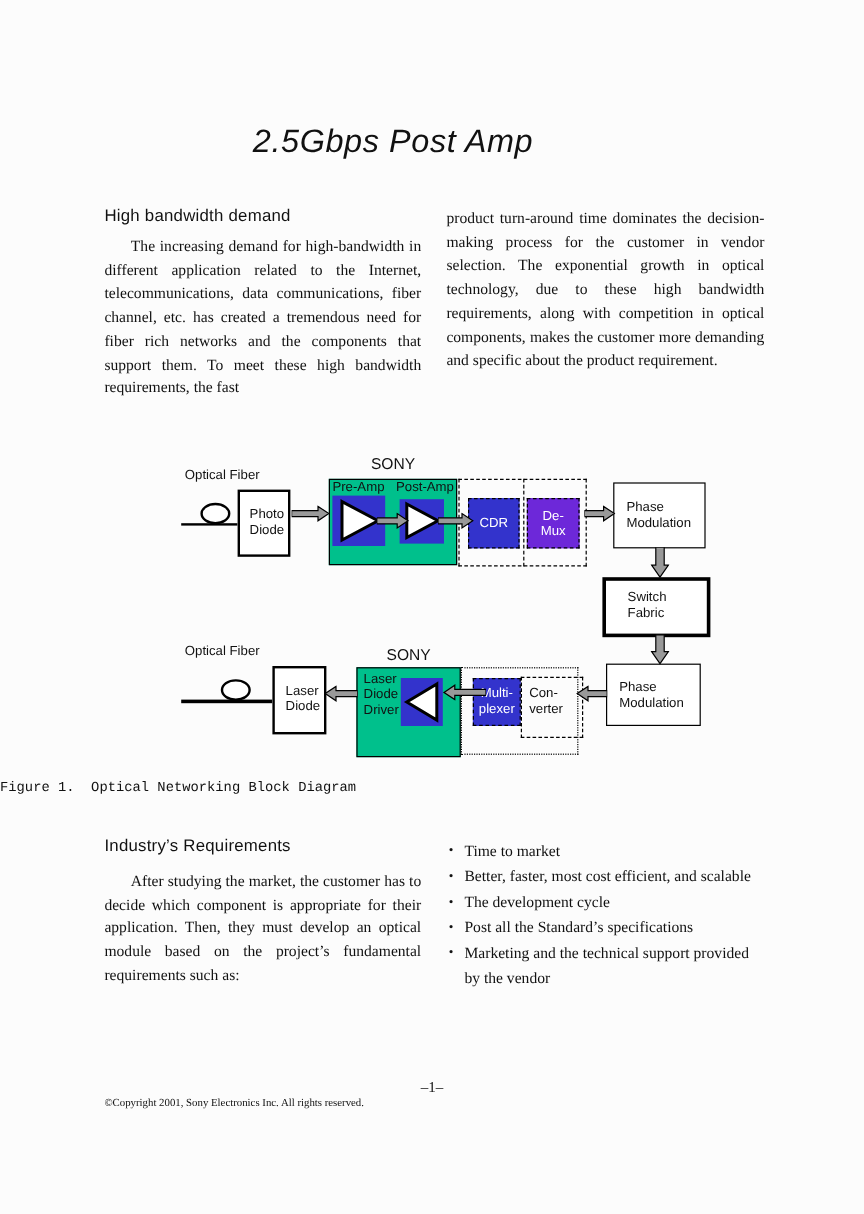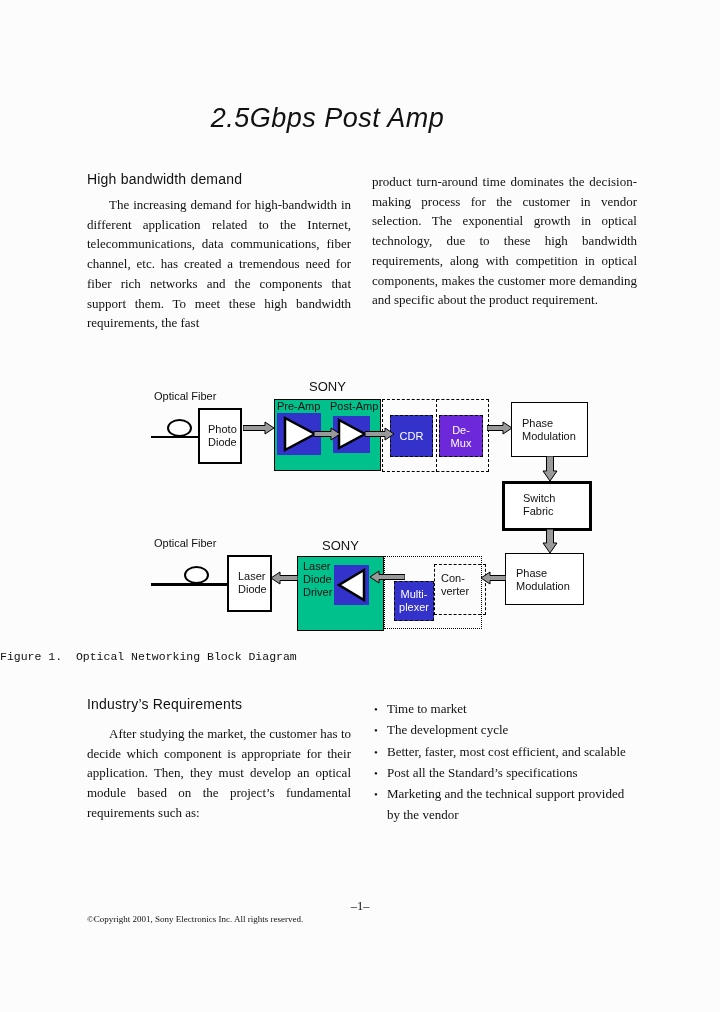--- a/index.html
+++ b/index.html
@@ -130,40 +130,40 @@
       <polygon points="30,5 5,20 30,35" fill="#fff" stroke="#000" stroke-width="2.5"></polygon>
     </svg>
   </div>
 
   <svg class="abs arrow" style="left:368px;top:570px;" width="37" height="14">
     <polygon points="37,4.5 11,4.5 11,1 2,7 11,13 11,9.5 37,9.5" stroke="#000" stroke-width="1" style="fill: rgb(153, 153, 153);"></polygon>
   </svg>
 
   <div class="abs dotted" style="left:384px;top:556px;width:98px;height:73px;box-sizing:border-box;"></div>
 
-  <div class="abs bluebox dashed dg-lbl" style="left: 394px; top: 581px; width: 40px; height: 40px; padding-top: 6px; text-align: center; background-color: rgb(51, 51, 204);">Multi-
+  <div class="abs bluebox dashed dg-lbl" style="left: 394px; top: 565px; width: 40px; height: 40px; padding-top: 6px; text-align: center; background-color: rgb(51, 51, 204);">Multi-
 plexer</div>
   <div class="abs dashed dg-lbl" style="left:434px;top:564px;width:44px;height:42px;padding:7px 0 0 6px;">Con-
 verter</div>
 
   <svg class="abs arrow" style="left:480px;top:571px;" width="26" height="14">
     <polygon points="26,4.5 10,4.5 10,1 1,7 10,13 10,9.5 26,9.5" stroke="#000" stroke-width="1" style="fill: rgb(153, 153, 153);"></polygon>
   </svg>
 
   <div class="abs caption">Figure 1.  Optical Networking Block Diagram</div>
 </div>
 
 <div class="abs col" style="left:87px;top:696px;">
   <h2 class="sec-head sans" style="margin-bottom:12px;">Industry’s Requirements</h2>
   <p class="body-p indent">After studying the market, the customer has to decide which component is appropriate for their application. Then, they must develop an optical module based on the project’s fundamental requirements such as:</p>
 </div>
 <div class="abs" style="left:372px;top:698px;width:268px;">
   <ul class="blist">
     <li>Time to market</li>
+    <li>Better, faster, most cost efficient, and scalable</li>
     <li>The development cycle</li>
-    <li>Better, faster, most cost efficient, and scalable</li>
     <li>Post all the Standard’s specifications</li>
     <li>Marketing and the technical support provided by the vendor</li>
   </ul>
 </div>
 
 <div class="abs footer-page">–1–</div>
 <div class="abs footer-copy">©Copyright 2001, Sony Electronics Inc. All rights reserved.</div>
 
 </body></html>

